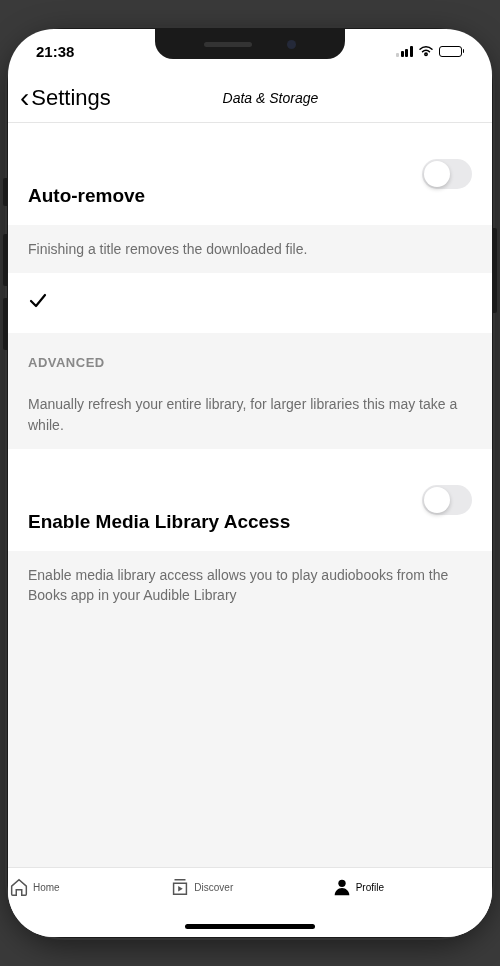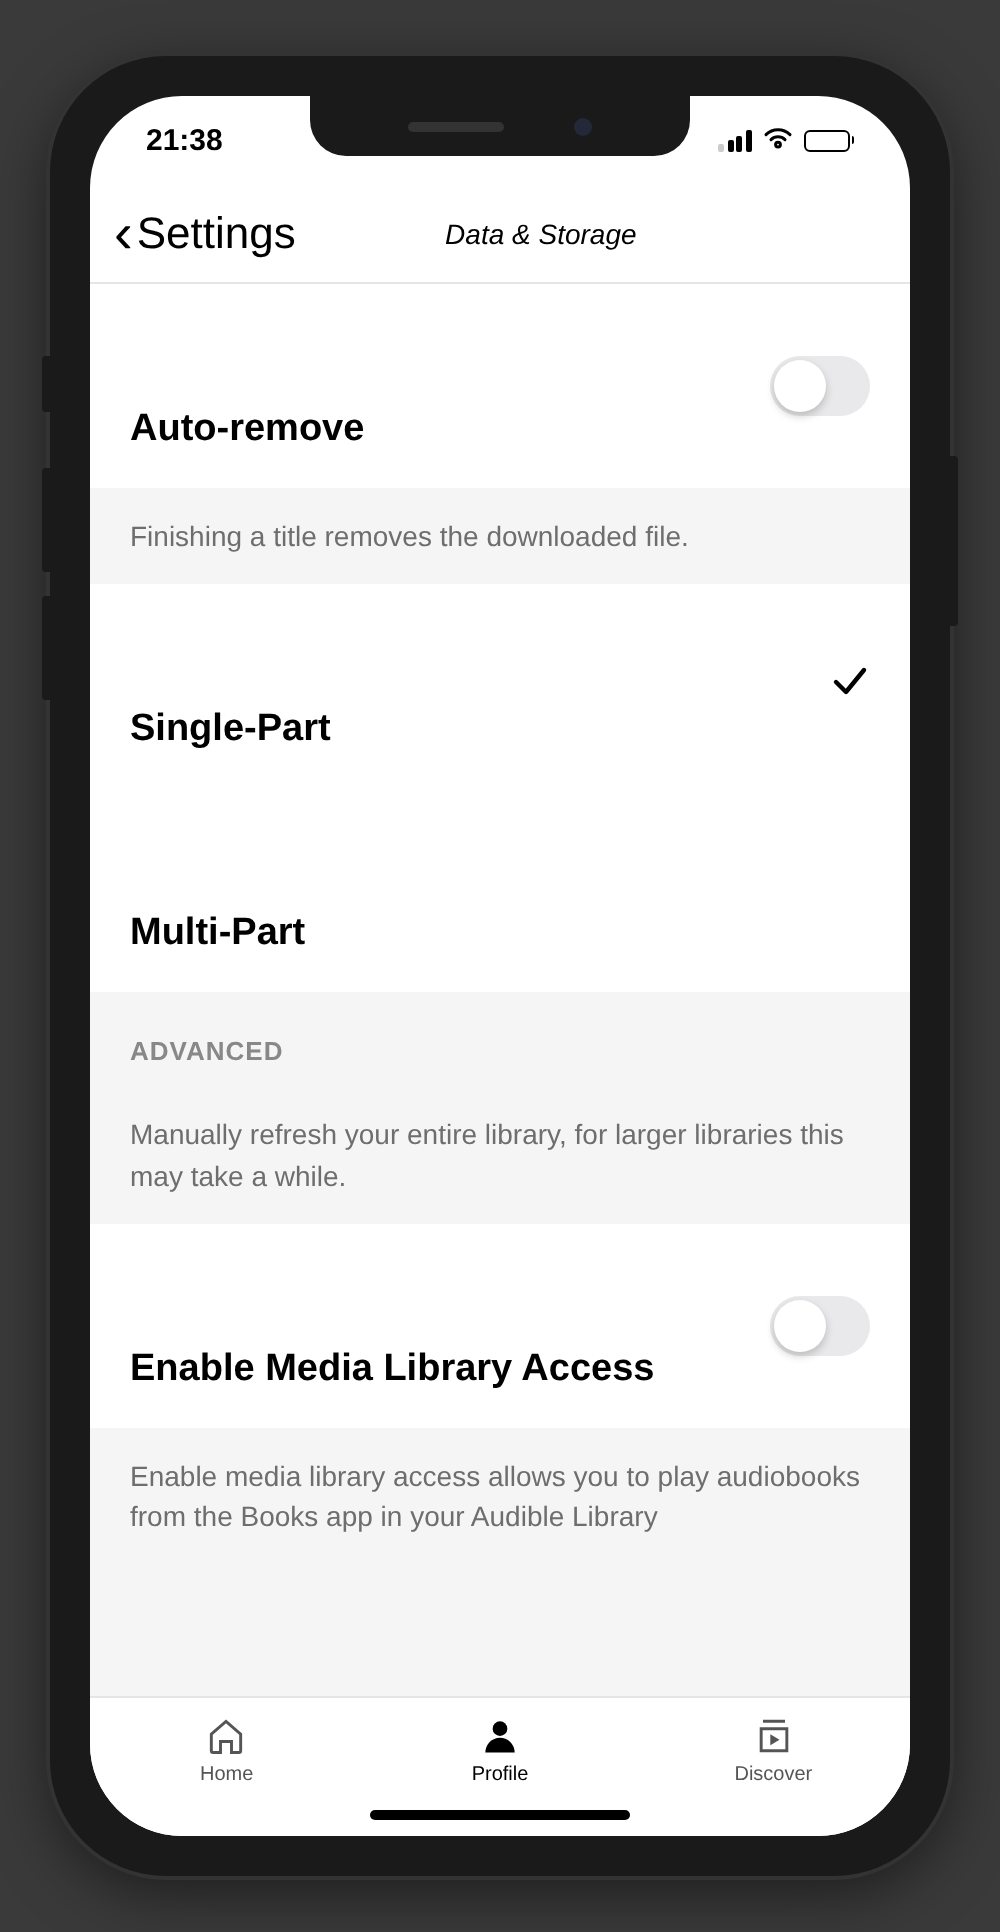--- a/index.html
+++ b/index.html
@@ -6,25 +6,25 @@
     body {
       background: #3a3a3a;
       font-family: -apple-system, BlinkMacSystemFont, "Helvetica Neue", Arial, sans-serif;
       display: flex;
       justify-content: center;
       align-items: center;
       min-height: 966px;
       padding: 20px 0;
     }
     .phone-frame {
-      width: 450px;
+      width: 486px;
       height: 910px;
       background: #1a1a1a;
       border-radius: 58px;
-      padding: 20px;
+      padding: 1px;
       position: relative;
       box-shadow: 0 0 0 2px #333, 0 8px 30px rgba(0,0,0,0.5);
     }
     .phone-buttons-left {
       position: absolute;
       left: -4px;
       top: 150px;
     }
     .btn-silence { width: 4px; height: 28px; background: #1a1a1a; border-radius: 2px 0 0 2px; margin-bottom: 28px; }
     .btn-vol { width: 4px; height: 52px; background: #1a1a1a; border-radius: 2px 0 0 2px; margin-bottom: 12px; }
@@ -154,21 +154,21 @@
       border-top: 1px solid #e5e5e5;
       background: #fff;
       display: flex;
       justify-content: space-around;
       align-items: flex-start;
       padding-top: 8px;
     }
     .tab-item {
       flex: 1;
       display: flex;
-      flex-direction: column;
+      flex-direction: row;
       align-items: center;
       gap: 3px;
       color: #555;
     }
     .tab-item.active { color: #000; }
     .tab-icon { height: 22px; display: flex; align-items: center; justify-content: center; }
     .tab-icon svg { width: 22px; height: 22px; }
     .tab-label { font-size: 10px; font-weight: 500; }
     .home-indicator {
       position: absolute;
@@ -234,29 +234,25 @@
       <div class="row">
         <span class="row-label">Auto-remove</span>
         <div class="toggle">
             <div class="toggle-knob"></div>
           </div>
       </div>
       <div class="desc">Finishing a title removes the downloaded file.</div>
 
 
       <div class="row">
-        <span class="row-label">Single-Part</span>
         <span class="check-icon">
           <svg viewBox="0 0 20 20" fill="none">
               <path d="M3 10l5 5L17 4" stroke="#000" stroke-width="2.2" stroke-linecap="round" stroke-linejoin="round"></path>
             </svg>
         </span>
-      </div>
-      <div class="row">
-        <span class="row-label">Multi-Part</span>
       </div>
 
       <div class="section-header">Advanced</div>
 
       <div class="desc">Manually refresh your entire library, for larger libraries this may take a while.</div>
 
       <div class="row">
         <span class="row-label">Enable Media Library Access</span>
         <div class="toggle">
             <div class="toggle-knob"></div>
@@ -267,35 +263,35 @@
 
     <div class="tab-bar">
       <div class="tab-item">
         <span class="tab-icon">
           <svg viewBox="0 0 24 24" fill="none">
               <path d="M4 11l8-7 8 7v9a1 1 0 01-1 1h-4v-6h-6v6H5a1 1 0 01-1-1v-9z" stroke="#555" stroke-width="1.6"></path>
             </svg>
         </span>
         <span class="tab-label">Home</span>
       </div>
+      <div class="tab-item">
+        <span class="tab-icon">
+          <svg viewBox="0 0 24 24" fill="none">
+              <path d="M6 4h12M5 8h14v12H5V8z" stroke="#555" stroke-width="1.6"></path>
+              <path d="M10 11l5 3-5 3v-6z" fill="#555"></path>
+            </svg>
+        </span>
+        <span class="tab-label">Discover</span>
+      </div>
       <div class="tab-item active">
         <span class="tab-icon">
           <svg viewBox="0 0 24 24" fill="#000">
               <circle cx="12" cy="8" r="4"></circle>
               <path d="M4 21c0-4.4 3.6-8 8-8s8 3.6 8 8H4z"></path>
             </svg>
         </span>
         <span class="tab-label">Profile</span>
       </div>
-      <div class="tab-item">
-        <span class="tab-icon">
-          <svg viewBox="0 0 24 24" fill="none">
-              <path d="M6 4h12M5 8h14v12H5V8z" stroke="#555" stroke-width="1.6"></path>
-              <path d="M10 11l5 3-5 3v-6z" fill="#555"></path>
-            </svg>
-        </span>
-        <span class="tab-label">Discover</span>
-      </div>
     </div>
 
     <div class="home-indicator"></div>
   </div>
 </div>
 
 </body></html>

